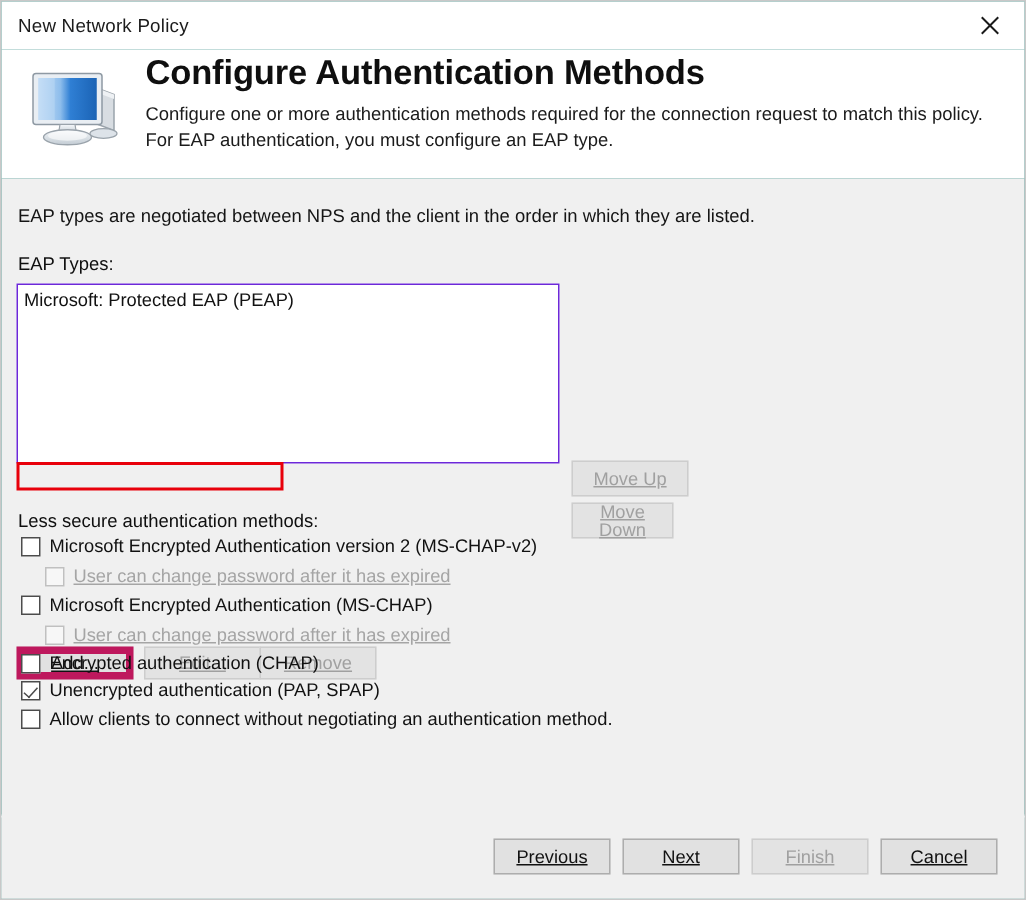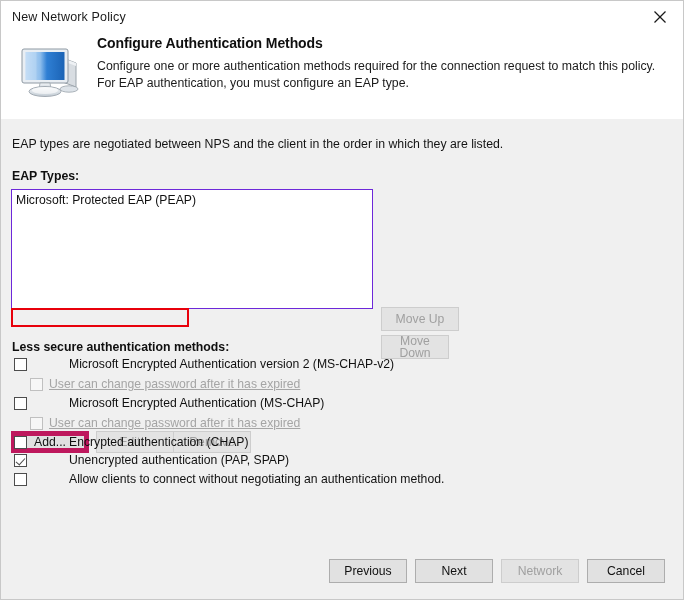--- a/index.html
+++ b/index.html
@@ -74,21 +74,21 @@
     align-items: flex-start;
     justify-content: center;
     padding-top: 8px;
   }
   .header-text {
     flex: 1 1 auto;
     padding-left: 8px;
     padding-top: 2px;
   }
   .header-title {
-    font-size: 14px;
+    font-size: 23px;
     font-weight: bold;
     color: #0f0f0f;
     letter-spacing: -0.1px;
     margin: 0 0 7px 0;
     line-height: 1.15;
   }
   .header-desc {
     font-size: 12.3px;
     color: #1b1b1b;
     line-height: 1.38;
@@ -109,21 +109,21 @@
     left: 11px;
     top: 18px;
     font-size: 12.3px;
     color: #151515;
     white-space: nowrap;
   }
 
   .section-label {
     position: absolute;
     font-size: 12.3px;
-    font-weight: bold;
+    font-weight: normal;
     color: #0f0f0f;
   }
   .label-eap-types { left: 11px; top: 50px; }
   .label-less-secure { left: 11px; top: 221px; }
 
   
   .listbox {
     position: absolute;
     left: 10px;
     top: 70px;
@@ -172,20 +172,21 @@
     background: #e1e1e1;
     border: 1px solid #adadad;
     box-sizing: border-box;
     padding: 4px;
     text-align: center;
     line-height: 1;
     display: flex;
     align-items: center;
     justify-content: center;
     cursor: default;
+    text-decoration: underline;
   }
   .btn.disabled {
     color: #a0a0a0;
     background: #e3e3e3;
     border-color: #cdcdcd;
   }
   .btn.focused {
     border: 5px solid #be185d;
     background: #e1e1e1;
   }
@@ -229,21 +230,21 @@
   
   .check-row {
     position: absolute;
     display: flex;
     align-items: center;
     font-size: 12.2px;
     color: #111111;
     white-space: nowrap;
   }
   .check-row.indent { left: 29px; }
-  .check-row.top { left: 13px; gap: 36px; }
+  .check-row.top { left: 13px; }
   .check-row.disabled { color: #a5a5a5; text-decoration: underline; }
 
   .cbox {
     width: 13px;
     height: 13px;
     border: 1px solid #4c4c4c;
     background: #ffffff;
     box-sizing: border-box;
     margin-right: 6px;
     flex: 0 0 13px;
@@ -411,18 +412,18 @@
     </div>
 
     <div class="annot-box annot-eap"></div>
     <div class="annot-box annot-unenc"></div>
 
     <div class="footer-sep"></div>
 
     <div class="footer">
       <div class="btn">Previous</div>
       <div class="btn">Next</div>
-      <div class="btn disabled">Network</div>
+      <div class="btn disabled">Finish</div>
       <div class="btn">Cancel</div>
     </div>
 
   </div>
 </div>
 
 </body></html>

